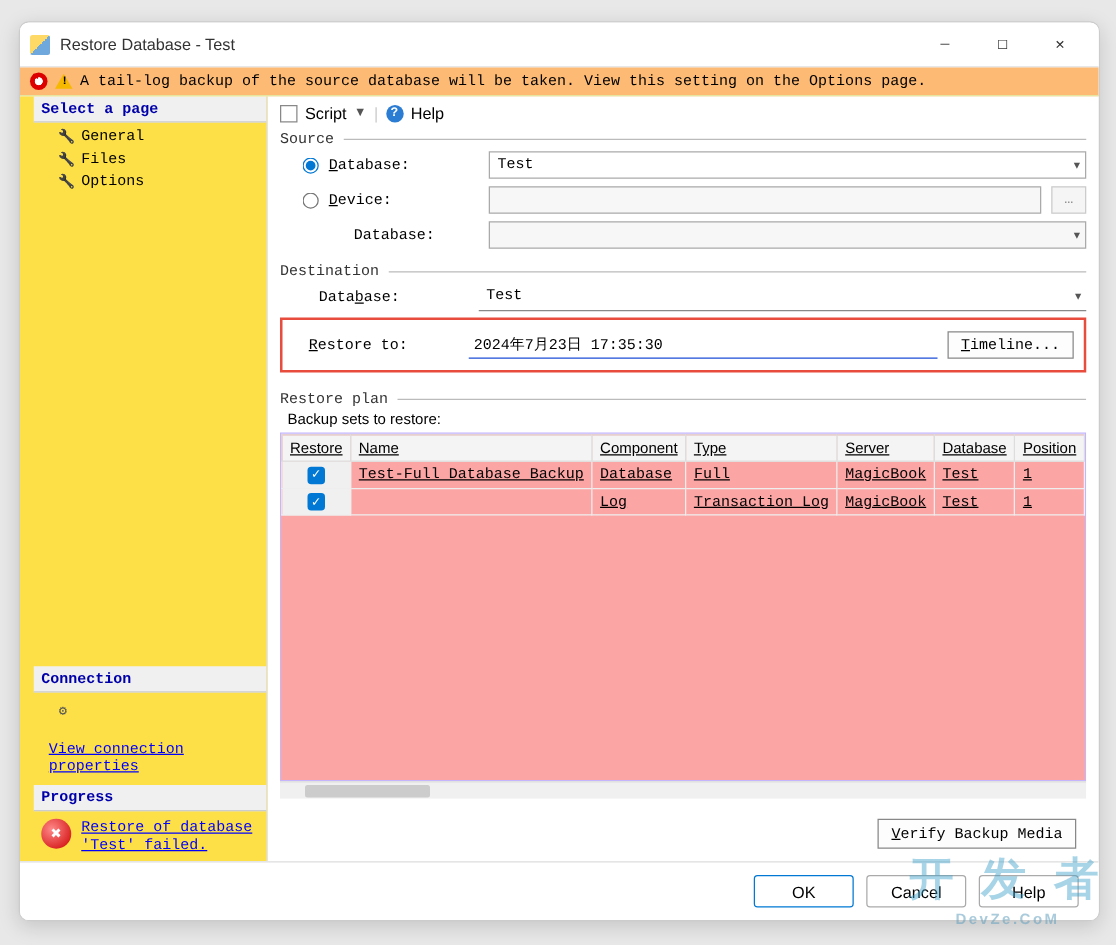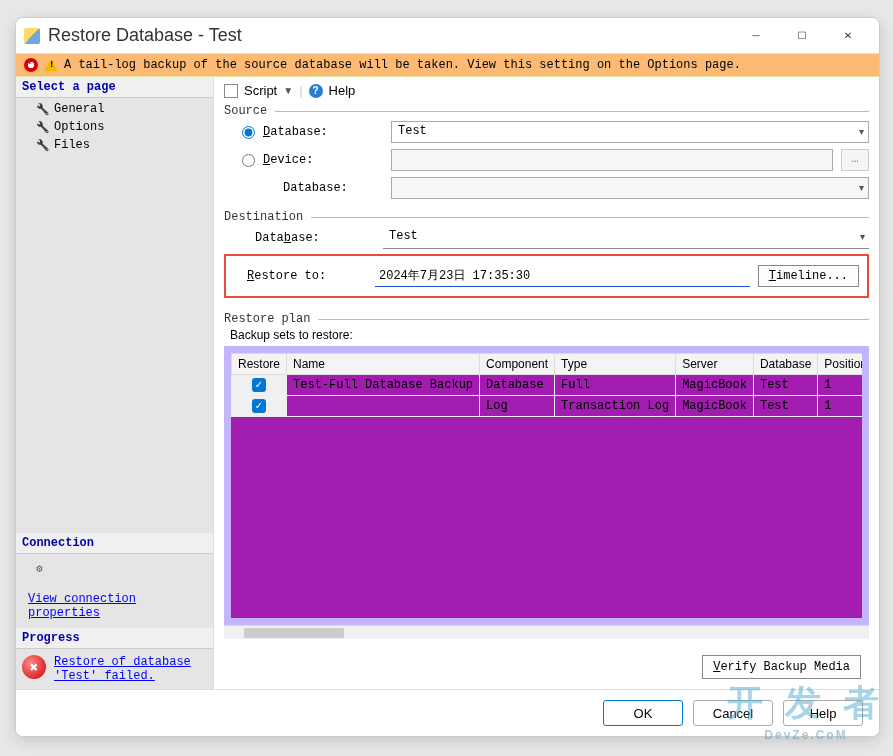--- a/index.html
+++ b/index.html
@@ -2,33 +2,33 @@
 <html><head>
 <meta charset="utf-8">
 <style>
 * { box-sizing: border-box; margin: 0; padding: 0; }
 body { font-family: "Courier New", monospace; font-size: 12px; background: #e8e8e8; width: 893px; height: 756px; position: relative; overflow: hidden; }
 
 .window { position: absolute; left: 15px; top: 17px; width: 865px; height: 720px; background: #fff; border: 1px solid #ccc; box-shadow: 0 4px 16px rgba(0,0,0,0.15); border-radius: 8px; display: flex; flex-direction: column; overflow: hidden; }
 
 .titlebar { height: 36px; background: #fff; display: flex; align-items: center; padding: 0 8px; border-bottom: 1px solid #e0e0e0; }
 .titlebar .icon { width: 16px; height: 16px; margin-right: 8px; background: linear-gradient(135deg, #ffd966 50%, #6fa8dc 50%); border-radius: 2px; }
-.titlebar .title { flex: 1; font-family: "Segoe UI", Arial, sans-serif; font-size: 18px; color: #333; }
+.titlebar .title { flex: 1; font-family: "Segoe UI", Arial, sans-serif; font-size: 13px; color: #333; }
 .titlebar .winbtns { display: flex; gap: 0; }
 .titlebar .winbtn { width: 46px; height: 32px; display: flex; align-items: center; justify-content: center; font-family: Arial; font-size: 10px; color: #333; }
 
 .warnbar { background: #fdba74; border-bottom: 1px solid #e5e5a0; padding: 4px 8px; display: flex; align-items: center; gap: 6px; font-family: "Courier New", monospace; font-size: 12px; color: #000; }
 .warnbar .err-icon { width: 14px; height: 14px; border-radius: 50%; background: radial-gradient(circle,#fff 30%,#d00 35%); position: relative; }
 .warnbar .err-icon::after { content:"✖"; color:#d00; font-size:9px; position:absolute; left:2px; top:-1px; }
 .warnbar .warn-icon { width: 0; height: 0; border-left:7px solid transparent; border-right:7px solid transparent; border-bottom:12px solid #f6b800; position: relative; }
 .warnbar .warn-icon::after { content:"!"; position:absolute; left:-2px; top:1px; font-size:9px; color:#000; font-weight:bold; }
 
 .body { flex: 1; display: flex; overflow: hidden; }
 
-.sidebar { width: 198px; background: #e5e5e5; border-right: 1px solid #ddd; display: flex; flex-direction: column; font-family: "Courier New", monospace; }
+.sidebar { width: 198px; background: #fde047; border-right: 1px solid #ddd; display: flex; flex-direction: column; font-family: "Courier New", monospace; padding-left: 11px; }
 .side-header { background: #f0f0f0; padding: 3px 6px; font-weight: bold; color: #00a; border-bottom: 1px solid #ccc; }
 .side-items { padding: 2px 0; }
 .side-item { padding: 2px 6px 2px 20px; display: flex; align-items: center; gap: 6px; cursor: default; }
 .side-item .wrench { width: 12px; height: 12px; }
 .side-item .wrench::before { content:"🔧"; font-size:11px; display:inline-block; filter: grayscale(1) brightness(0.4); }
 
 .side-section { margin-top: auto; }
 .conn-body { padding: 4px 6px; font-size: 12px; }
 .conn-row { display: flex; align-items: center; gap: 6px; padding: 4px 0 12px 14px; }
 .conn-row .srv-icon::before { content:"⚙"; font-size:11px; color:#555; }
@@ -55,21 +55,21 @@
 .form-row .combo { flex:1; height:22px; border:1px solid #aaa; background:#fff; padding:2px 6px; font-family:"Courier New"; font-size:12px; position:relative; }
 .form-row .combo .chev { position:absolute; right:4px; top:4px; font-size:10px; color:#555; }
 .form-row .btn-small { width:28px; height:22px; border:1px solid #ccc; background:#f5f5f5; text-align:center; line-height:18px; color:#888; }
 
 .highlight-box { border:2px solid #e74c3c; padding:6px 8px; margin:2px 0 6px 0; }
 .restore-to-val { border-bottom:1px solid #1d4ed8; flex:1; padding:2px 4px; }
 .timeline-btn { border:1px solid #888; background:#fdfdfd; padding:3px 10px; font-family:"Courier New"; font-size:12px; }
 
 .subtext { padding:2px 0 4px 6px; font-family:Liberation Sans, sans-serif; font-size:12px; }
 
-.grid { border:7px solid #c4b5fd; background:#a21caf; flex:1; min-height:260px; overflow:auto; font-family:"Courier New"; font-size:12px; }
+.grid { border:1px solid #c4b5fd; background:#fca5a5; flex:1; min-height:260px; overflow:auto; font-family:"Courier New"; font-size:12px;text-decoration:underline; }
 .grid table { border-collapse:collapse; width:100%; }
 .grid th { background:#f4f4f4; border:1px solid #ddd; padding:3px 6px; text-align:left; font-weight:normal; font-family:"Segoe UI",Arial; font-size:12px; white-space:nowrap; }
 .grid td { border:1px solid #eee; padding:3px 6px; white-space:nowrap; }
 .grid td.chk { text-align:center; background:#f0f0f0; width:50px; }
 .chkbox { width:14px; height:14px; background:#0078d4; border-radius:3px; display:inline-flex; align-items:center; justify-content:center; color:#fff; font-size:10px; }
 
 .verify-row { display:flex; justify-content:flex-end; padding:8px 8px 0 0; }
 .verify-btn { border:1px solid #888; background:#fdfdfd; padding:4px 10px; font-family:"Courier New"; font-size:12px; }
 
 .footer { border-top:1px solid #ddd; padding:10px 16px; display:flex; justify-content:flex-end; gap:10px; background:#fff; }
@@ -107,25 +107,25 @@
 
     <div class="sidebar">
       <div class="side-header">Select a page</div>
       <div class="side-items">
         <div class="side-item">
           <span class="wrench"></span>
           <span>General</span>
         </div>
         <div class="side-item">
           <span class="wrench"></span>
-          <span>Options</span>
+          <span>Files</span>
         </div>
         <div class="side-item">
           <span class="wrench"></span>
-          <span>Files</span>
+          <span>Options</span>
         </div>
       </div>
 
       <div class="side-section">
         <div class="side-header">Connection</div>
         <div class="conn-body">
           <div class="conn-row">
             <span class="srv-icon"></span>
           </div>
           <a class="link">View connection properties</a>

